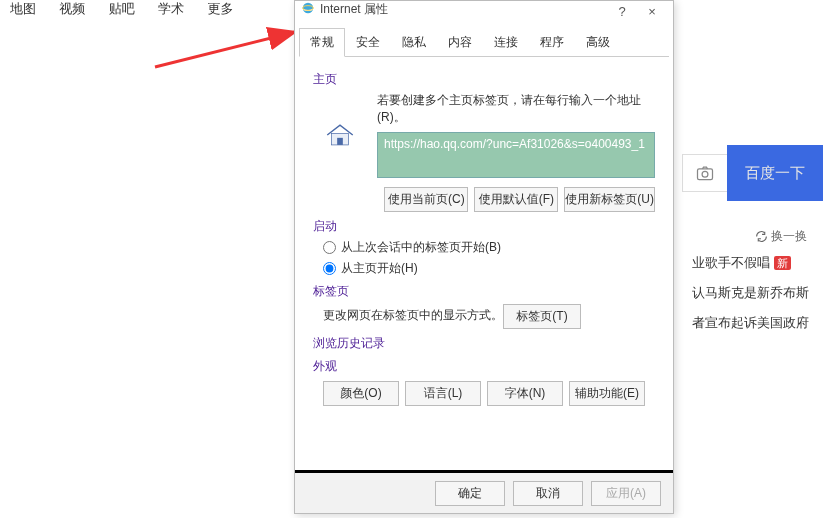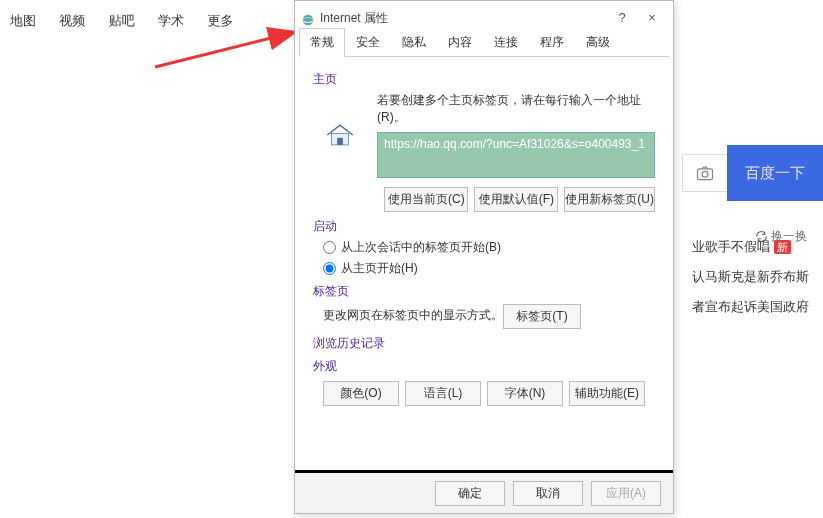--- a/index.html
+++ b/index.html
@@ -1,30 +1,30 @@
 <!DOCTYPE html>
 <html><head>
 <meta charset="utf-8">
 <style>
 html,body{margin:0;padding:0;font-family:"Microsoft YaHei","Segoe UI",sans-serif;font-size:12px;color:#333;background:#fff;width:823px;height:518px;overflow:hidden;position:relative}
 .nav-bg{position:absolute;left:0;top:0;right:0;height:38px}
-.nav-bg a{display:inline-block;padding:12px 10px;font-size:13px;color:#333;text-decoration:none}
+.nav-bg a{display:inline-block;padding:0 10px;font-size:13px;color:#333;text-decoration:none}
 .search-ctrl{position:absolute;right:0;top:145px;display:flex;align-items:center}
 .cam{width:44px;height:36px;border:1px solid #ddd;border-right:none;display:flex;align-items:center;justify-content:center;color:#888}
 .cam svg{width:20px;height:20px;stroke:#888;fill:none;stroke-width:1.5}
 .bd-btn{background:#3a69e1;color:#e5e5e5;font-size:15px;border:none;height:56px;padding:0 18px;cursor:pointer}
 .refresh{position:absolute;right:16px;top:228px;font-size:12px;color:#666;display:flex;align-items:center;gap:3px}
 .refresh svg{width:13px;height:13px;stroke:#666;fill:none;stroke-width:2}
-.newslist{position:absolute;right:14px;top:232px;list-style:none;margin:0;padding:0}
+.newslist{position:absolute;right:14px;top:248px;list-style:none;margin:0;padding:0}
 .newslist li{font-size:13px;color:#333;line-height:30px;white-space:nowrap}
 .badge-new{display:inline-block;background:#e23b3b;color:#fff;font-size:11px;border-radius:2px;padding:0 3px;margin-left:4px;line-height:14px}
 .arrow1{position:absolute;left:150px;top:22px;pointer-events:none}
 .arrow2{position:absolute;left:458px;top:278px;pointer-events:none}
 .dialog{position:absolute;left:294px;top:0;width:378px;height:512px;background:#fff;border:1px solid #bbb;box-shadow:2px 2px 8px rgba(0,0,0,.15)}
-.titlebar{display:flex;align-items:flex-end;height:26px;padding:0 6px;font-size:12px;color:#444}
+.titlebar{display:flex;align-items:flex-start;height:26px;padding:0 6px;font-size:12px;color:#444}
 .ie-icon{width:14px;height:14px;margin-right:5px}
 .titlebar .sp{flex:1}
 .winbtn{width:30px;height:20px;display:flex;align-items:center;justify-content:center;color:#555;font-size:13px;cursor:pointer}
 .tabs{display:flex;border-bottom:1px solid #ccc;margin:0 4px}
 .tab{padding:5px 10px;font-size:12px;border:1px solid transparent;border-bottom:none;cursor:pointer;color:#333;position:relative;top:1px}
 .tab.active{border-color:#ccc;background:#fff;border-bottom:1px solid #fff}
 .body{padding:8px 18px 0 18px}
 .sect{margin:6px 0 0 0}
 .sect-title{font-size:12px;color:#4c1d95;margin-bottom:4px}
 .sect-inner{padding-left:10px}

